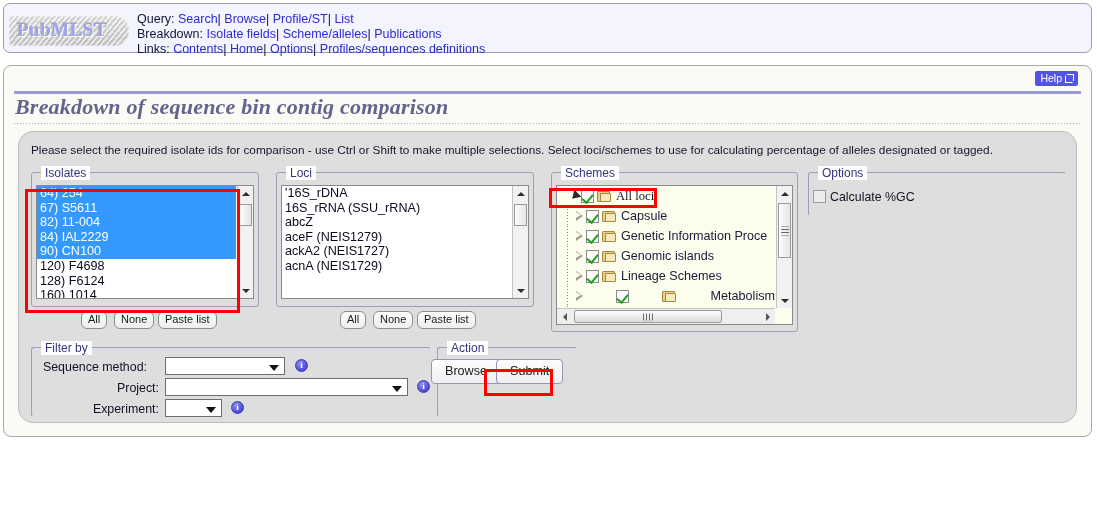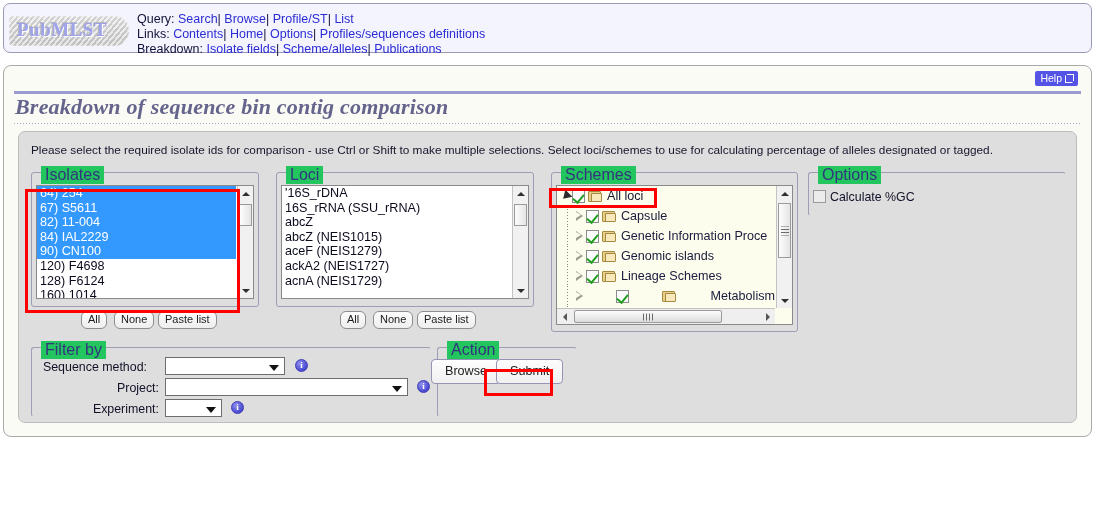--- a/index.html
+++ b/index.html
@@ -98,38 +98,38 @@
     width: 1067px; height: 1px;
     background-image: repeating-linear-gradient(to right, #aaaacc 0 1px, transparent 1px 3px);
   }
 
   
   .formbox {
     position: absolute; left: 14px; top: 65px;
     width: 1059px; height: 292px;
     background: #dedede;
     border: 1px solid #bdbdbd;
-    border-radius: 7px;
+    border-radius: 15px;
   }
   .instructions {
     position: absolute; left: 12px; top: 11px;
     font-size: 11.8px; color: #15152c;
   }
 
   
   .fs {
     position: absolute;
     border: 1px solid #9d9db5;
     border-radius: 3px;
   }
   .fs > .legend {
     position: absolute; top: -7px; left: 9px;
-    background: #22c55e;
+    background: #ffffff;
     padding: 0 4px;
-    font-size: 16px;
+    font-size: 12px;
     color: #34347e;
   }
 
   
   .listbox {
     position: absolute;
     background: #ffffff;
     border: 1px solid #8a8a8a;
     overflow: hidden;
   }
@@ -314,31 +314,31 @@
     </div>
     <div class="navlines">
       <div>
         <span class="lbl">Query:</span>
         <a href="#">Search</a><span class="sep">|</span>
         <a href="#">Browse</a><span class="sep">|</span>
         <a href="#">Profile/ST</a><span class="sep">|</span>
         <a href="#">List</a>
       </div>
       <div>
+        <span class="lbl">Breakdown:</span>
+        <a href="#">Isolate fields</a><span class="sep">|</span>
+        <a href="#">Scheme/alleles</a><span class="sep">|</span>
+        <a href="#">Publications</a>
+      </div>
+      <div>
         <span class="lbl">Links:</span>
         <a href="#">Contents</a><span class="sep">|</span>
         <a href="#">Home</a><span class="sep">|</span>
         <a href="#">Options</a><span class="sep">|</span>
         <a href="#">Profiles/sequences definitions</a>
-      </div>
-      <div>
-        <span class="lbl">Breakdown:</span>
-        <a href="#">Isolate fields</a><span class="sep">|</span>
-        <a href="#">Scheme/alleles</a><span class="sep">|</span>
-        <a href="#">Publications</a>
       </div>
     </div>
   </div>
 
   <div class="outer">
 
     <div class="helpbtn">
       <span>Help</span>
       <span class="ext-ico"></span>
     </div>
@@ -380,21 +380,20 @@
       <div class="minibtn" style="left:139px; top:179px;">Paste list</div>
 
       <div class="fs" style="left:257px; top:40px; width:258px; height:135px;">
         <span class="legend">Loci</span>
       </div>
       <div class="listbox" style="left:262px; top:53px; width:248px; height:114px;">
         <div class="lb-items">
           <div class="lb-item">'16S_rDNA</div>
           <div class="lb-item">16S_rRNA (SSU_rRNA)</div>
           <div class="lb-item">abcZ</div>
-          <div class="lb-item">abcZ (NEIS1015)</div>
           <div class="lb-item">aceF (NEIS1279)</div>
           <div class="lb-item">ackA2 (NEIS1727)</div>
           <div class="lb-item">acnA (NEIS1729)</div>
         </div>
         <div class="vscroll">
           <div class="vs-arrow up">
               <i class="tri up"></i>
             </div>
           <div class="vs-thumb" style="top:18px; height:22px;"></div>
           <div class="vs-arrow down">
@@ -405,21 +404,21 @@
       <div class="minibtn" style="left:321px; top:179px;">All</div>
       <div class="minibtn" style="left:354px; top:179px;">None</div>
       <div class="minibtn" style="left:398px; top:179px;">Paste list</div>
 
       <div class="fs" style="left:532px; top:40px; width:247px; height:160px;">
         <span class="legend">Schemes</span>
       </div>
       <div class="tree" style="left:537px; top:53px; width:237px; height:140px;">
         <div class="tree-rows" style="bottom:16px;">
 
-          <div class="trow root" style="padding-left:4px;">
+          <div class="trow root" style="padding-left:13px;font-family:Liberation Serif, serif;">
             <span class="exp">
                 <i class="opened"></i>
               </span>
             <span class="chk on"></span>
             <span class="folder">
                 <i class="back"></i>
                 <i class="front"></i>
               </span>
             <span class="tlabel">All loci</span>
           </div>

